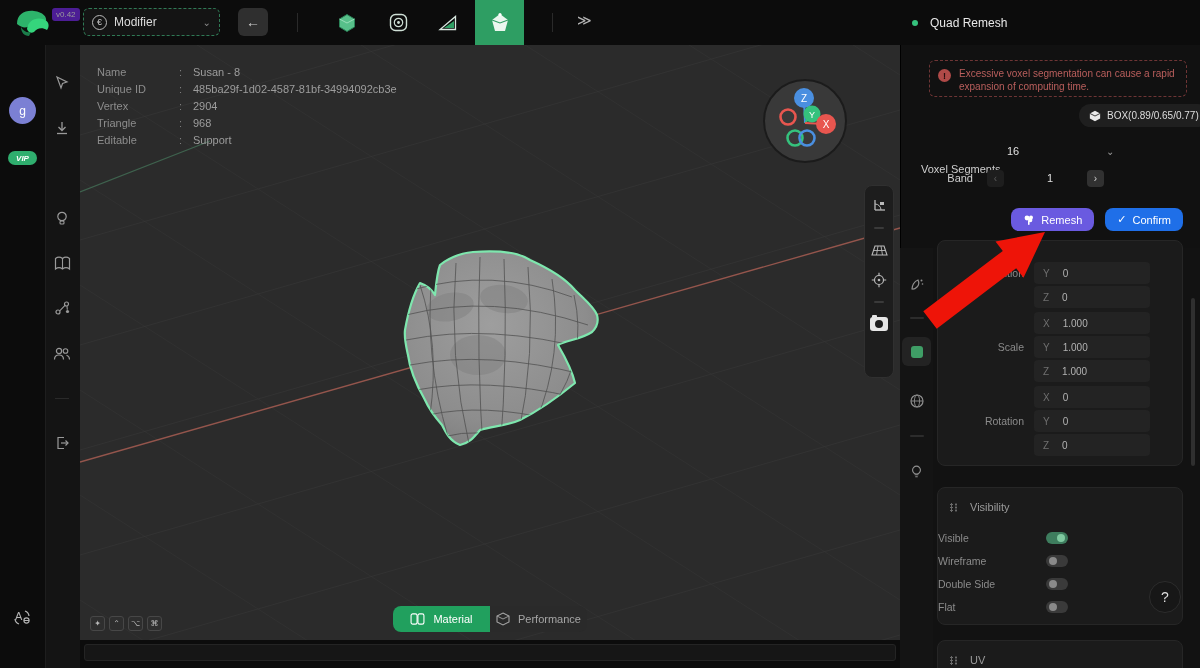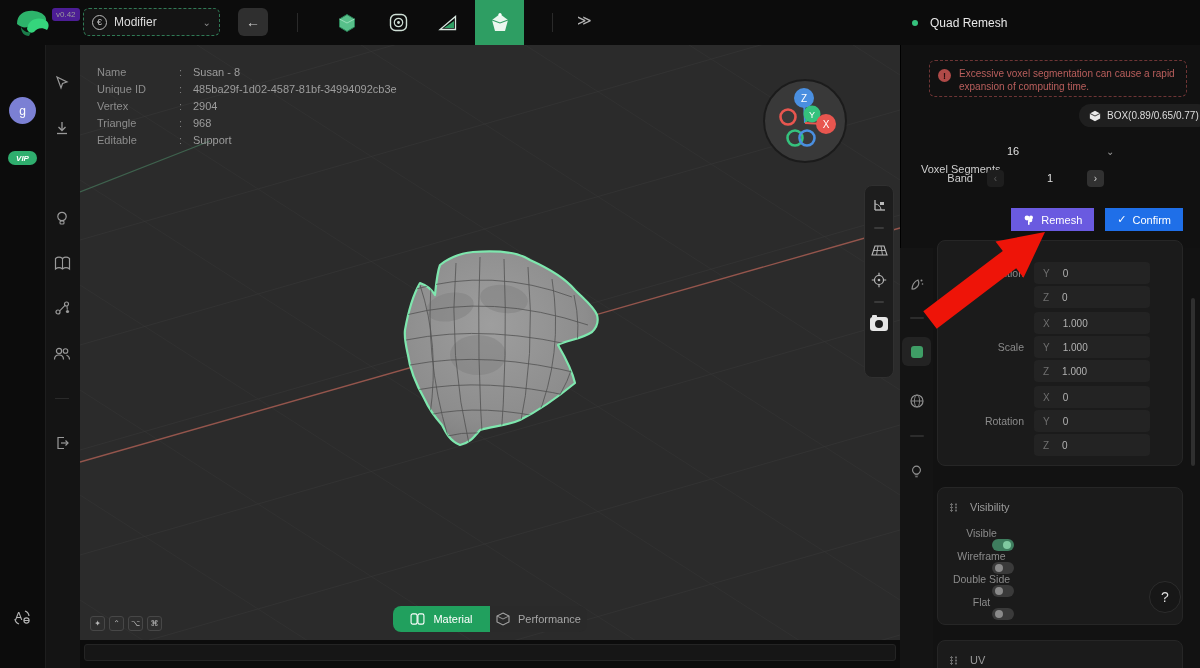--- a/index.html
+++ b/index.html
@@ -79,21 +79,21 @@
   #voxel-value { color:#e0e0e0; font-size:11px; }
   #voxel-chev { position:absolute; left:185px; color:#9a9a9a; font-size:10px; cursor:pointer; }
   #band-row { left:20px; top:124px; width:260px; height:18px; display:flex; align-items:center; }
   #band-label { color:#cfcfcf; font-size:11px; width:66px; text-align:right; padding-right:14px; }
   .step-btn { width:17px; height:17px; border-radius:4px; display:flex; align-items:center; justify-content:center;
     font-size:10px; cursor:pointer; }
   #band-prev { background:#1e1e1e; color:#5a5a5a; }
   #band-next { position:absolute; left:166px; background:#313131; color:#cfcfcf; }
   #band-value { position:absolute; left:126px; color:#e0e0e0; font-size:11px; }
   #action-row { left:0; top:163px; width:282px; display:flex; justify-content:flex-end; gap:11px; }
-  .act-btn { height:23px; border:none; border-radius:0; color:#ffffff; font-size:11px;
+  .act-btn { height:23px; border:none; border-radius:8px; color:#ffffff; font-size:11px;
     display:flex; align-items:center; justify-content:center; gap:6px; padding:0 12px; cursor:pointer;
     font-family:"Liberation Sans", sans-serif; }
 
   
   #prop-strip { left:900px; top:248px; width:33px; height:420px; background:#141414; display:flex;
     flex-direction:column; align-items:center; }
   .strip-ic { width:29px; height:29px; display:flex; align-items:center; justify-content:center; cursor:pointer; border-radius:6px; }
   .strip-dash { width:14px; height:2px; background:#2c2c2c; border-radius:1px; }
   .strip-active { background:#232323; }
   #prop-panels { left:933px; top:248px; width:267px; height:420px; background:#121212; }
@@ -111,21 +111,21 @@
   .card-head { display:flex; align-items:center; gap:9px; padding:13px 0 0 12px; }
   .drag-dots { width:11px; height:9px; background:
       radial-gradient(circle 1px at 1.5px 1.5px, #6a6a6a 1px, transparent 1.2px),
       radial-gradient(circle 1px at 6px 1.5px,   #6a6a6a 1px, transparent 1.2px),
       radial-gradient(circle 1px at 1.5px 4.5px, #6a6a6a 1px, transparent 1.2px),
       radial-gradient(circle 1px at 6px 4.5px,   #6a6a6a 1px, transparent 1.2px),
       radial-gradient(circle 1px at 1.5px 7.5px, #6a6a6a 1px, transparent 1.2px),
       radial-gradient(circle 1px at 6px 7.5px,   #6a6a6a 1px, transparent 1.2px);
     cursor:grab; }
   .card-title { color:#9a9a9a; font-size:11px; }
-  .vrow { display:flex; align-items:center; justify-content:space-between; height:22px; padding-right:148px; margin-bottom:1px;flex-direction:column; }
+  .vrow { display:flex; align-items:center; justify-content:space-between; height:22px; padding-right:148px; margin-bottom:1px; }
   .vrow .vlabel { color:#8b8b8b; font-size:10.5px; padding-right:9px; white-space:nowrap; }
   .toggle { width:22px; height:12px; border-radius:6px; background:#3a3a3a; position:relative; cursor:pointer; flex:none; margin-right:-34px; }
   .toggle::after { content:""; position:absolute; top:2px; left:3px; width:8px; height:8px; border-radius:50%; background:#8a8a8a; }
   .toggle.on { background:#3e7d5e; }
   .toggle.on::after { left:11px; background:#7fc9a0; }
   #help-btn { left:1149px; top:581px; width:32px; height:32px; border-radius:50%; background:#171717;
     border:1px solid #2c2c2c; color:#dddddd; font-size:14px; display:flex; align-items:center; justify-content:center; cursor:pointer; z-index:30; }
   #scrollbar { left:1191px; top:298px; width:4px; height:168px; background:#2f2f2f; border-radius:2px; cursor:pointer; z-index:25; }
 
   #arrow-overlay { left:900px; top:200px; width:220px; height:150px; z-index:40; pointer-events:none; }

